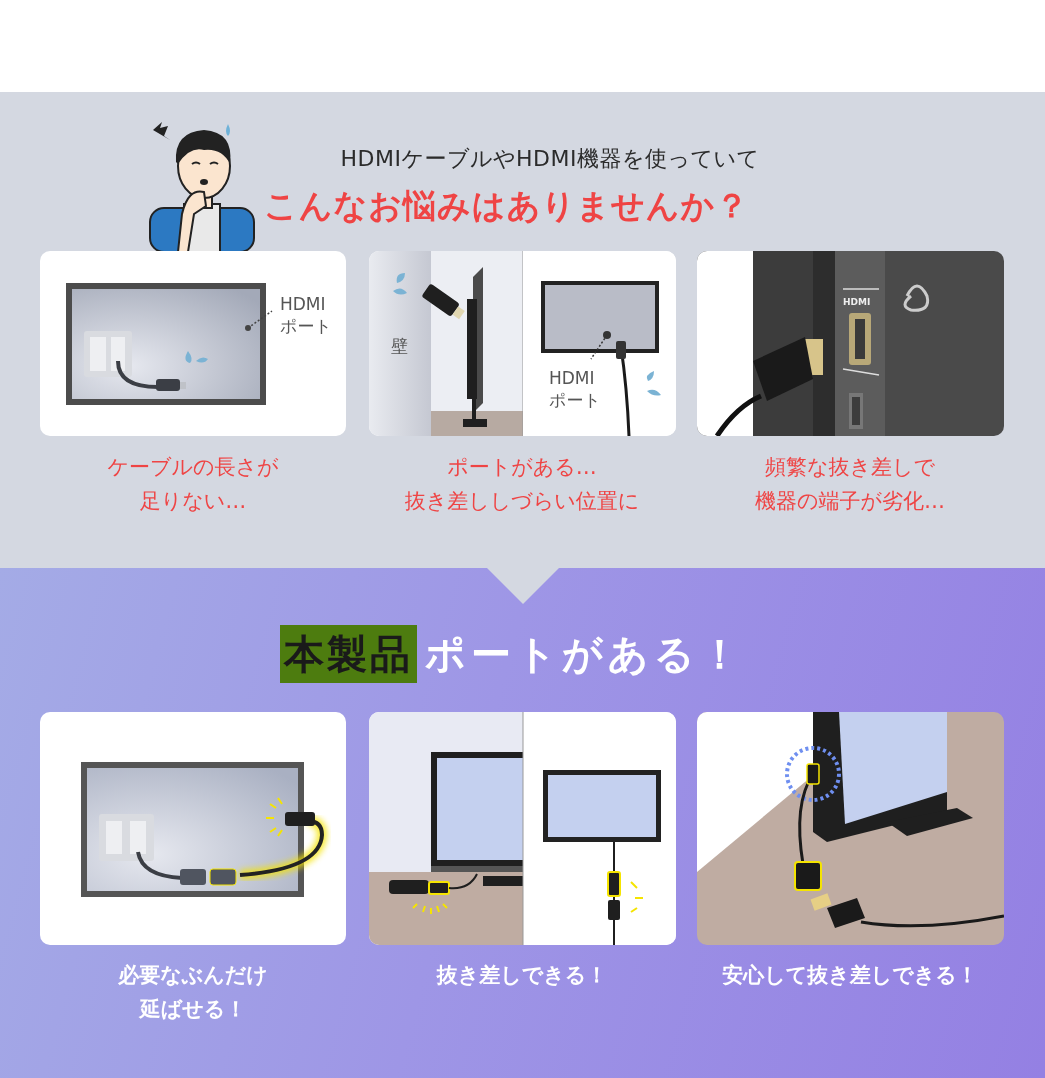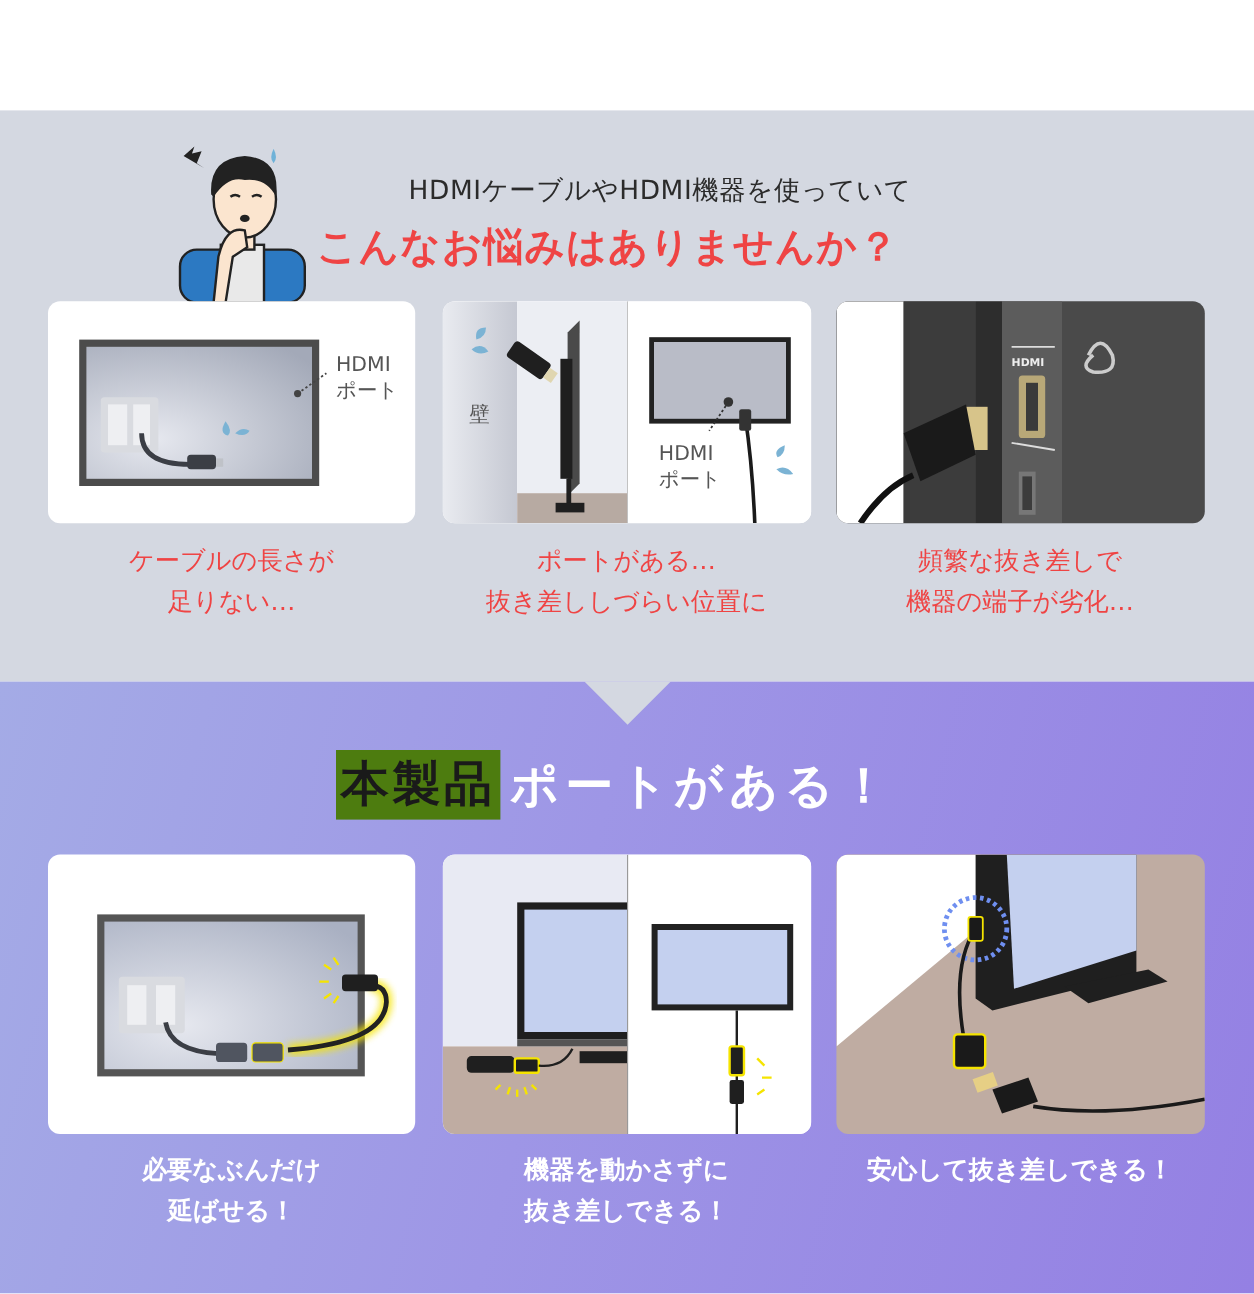--- a/index.html
+++ b/index.html
@@ -227,18 +227,17 @@
     <path d="M130 196 L160 186 L168 206 L138 216 Z" fill="#1a1a1a"></path>
     <path d="M164 210 q60 10 143 -6" stroke="#1a1a1a" stroke-width="3" fill="none"></path>
   </svg>
 </div>
 
 <div class="cap w" style="left:33px;top:958px">
   <div>必要なぶんだけ</div>
   <div>延ばせる！</div>
 </div>
 <div class="cap w" style="left:362px;top:958px">
-  <div>機器を動かさずに</div>
   <div>抜き差しできる！</div>
 </div>
 <div class="cap w" style="left:690px;top:958px">
   <div>安心して抜き差しできる！</div>
 </div>
 
 </body></html>

